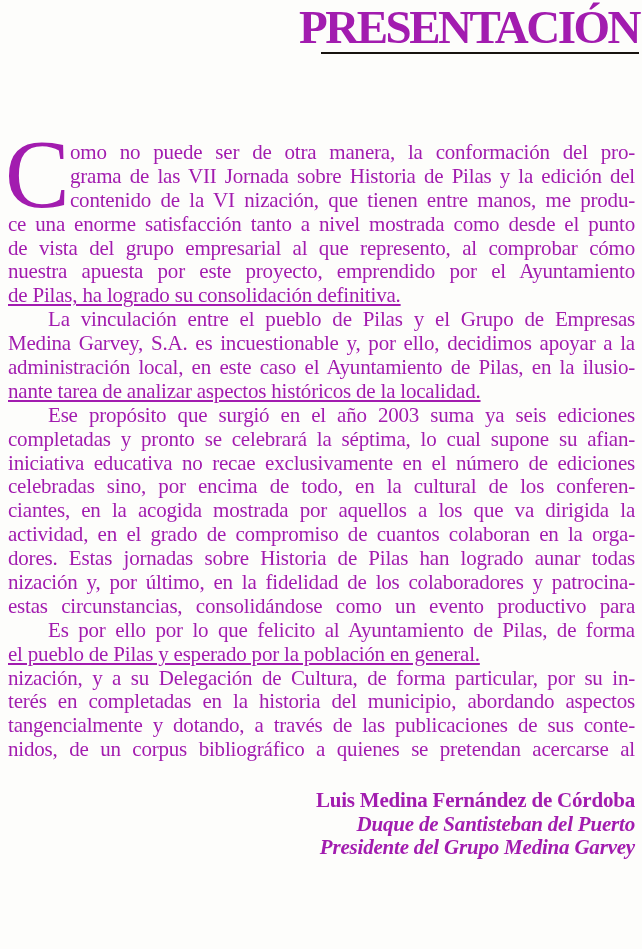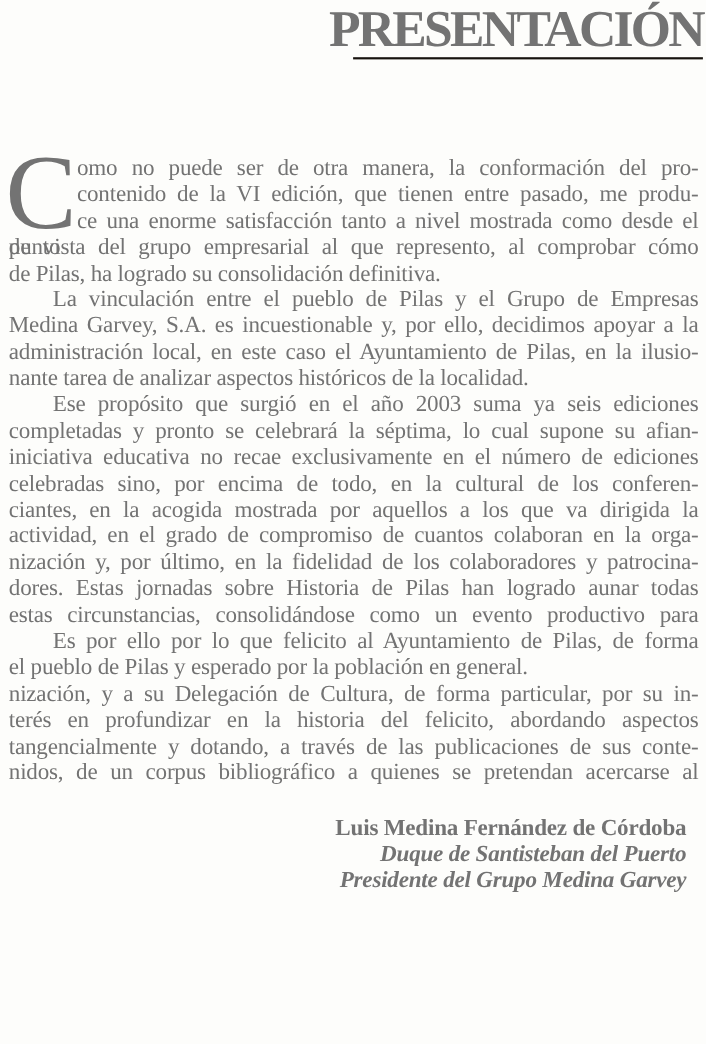--- a/index.html
+++ b/index.html
@@ -1,21 +1,21 @@
 <!DOCTYPE html>
 <html lang="es"><head>
 <meta charset="utf-8">
 <style>
   html, body { margin: 0; padding: 0; }
   .page {
     position: relative;
     width: 642px;
     height: 949px;
     background: #fdfdfb;
-    color: #737373;
+    color: #a21caf;
     font-family: "Liberation Serif", serif;
     overflow: hidden;
     box-sizing: border-box;
   }
 
   
   header { padding-top: 7px; }
   .title-wrap { text-align: right; padding-right: 3px; }
   h1.page-title {
     display: inline-block;
@@ -43,21 +43,21 @@
   }
   .line {
     text-align: justify;
     text-align-last: justify;
     text-justify: inter-word;
     height: 23.9px;
     overflow: visible;
     white-space: nowrap;
     white-space: normal;
   }
-  .line.end { text-align-last: left; }
+  .line.end { text-align-last: left; text-decoration: underline; }
   .line.indent { text-indent: 40px; }
 
   
   .dropcap-box {
     float: left;
     width: 62px;
     height: 71px;
     position: relative;
   }
   .dropcap-box .glyph {
@@ -65,21 +65,21 @@
     top: -15px;
     left: -3px;
     font-size: 97px;
     line-height: 1;
     letter-spacing: 0;
   }
 
   
   footer.signature {
     margin-top: 27px;
-    padding-right: 18px;
+    padding-right: 7px;
     text-align: right;
     font-size: 21px;
     line-height: 23.5px;
     font-weight: bold;
     letter-spacing: -0.2px;
   }
   .sig-role { font-style: italic; margin-left: 40px; }
 </style>
 </head>
 <body>
@@ -92,41 +92,43 @@
     </div>
     <div class="title-rule"></div>
   </header>
 
   <main class="body-text">
 
   <div class="dropcap-box">
         <span class="glyph">C</span>
       </div>
       <div class="line">omo no puede ser de otra manera, la conformación del pro-</div>
-      <div class="line">contenido de la VI edición, que tienen entre pasado, me produ-</div>
+      <div class="line">grama de las VII Jornada sobre Historia de Pilas y la edición del</div>
+      <div class="line">contenido de la VI nización, que tienen entre manos, me produ-</div>
       <div class="line">ce una enorme satisfacción tanto a nivel mostrada como desde el punto</div>
       <div class="line">de vista del grupo empresarial al que represento, al comprobar cómo</div>
+      <div class="line">nuestra apuesta por este proyecto, emprendido por el Ayuntamiento</div>
       <div class="line end">de Pilas, ha logrado su consolidación definitiva.</div>
       <div class="line indent">La vinculación entre el pueblo de Pilas y el Grupo de Empresas</div>
       <div class="line">Medina Garvey, S.A. es incuestionable y, por ello, decidimos apoyar a la</div>
       <div class="line">administración local, en este caso el Ayuntamiento de Pilas, en la ilusio-</div>
       <div class="line end">nante tarea de analizar aspectos históricos de la localidad.</div>
       <div class="line indent">Ese propósito que surgió en el año 2003 suma ya seis ediciones</div>
       <div class="line">completadas y pronto se celebrará la séptima, lo cual supone su afian-</div>
       <div class="line">iniciativa educativa no recae exclusivamente en el número de ediciones</div>
       <div class="line">celebradas sino, por encima de todo, en la cultural de los conferen-</div>
       <div class="line">ciantes, en la acogida mostrada por aquellos a los que va dirigida la</div>
       <div class="line">actividad, en el grado de compromiso de cuantos colaboran en la orga-</div>
+      <div class="line">dores. Estas jornadas sobre Historia de Pilas han logrado aunar todas</div>
       <div class="line">nización y, por último, en la fidelidad de los colaboradores y patrocina-</div>
-      <div class="line">dores. Estas jornadas sobre Historia de Pilas han logrado aunar todas</div>
       <div class="line">estas circunstancias, consolidándose como un evento productivo para</div>
       <div class="line indent">Es por ello por lo que felicito al Ayuntamiento de Pilas, de forma</div>
       <div class="line end">el pueblo de Pilas y esperado por la población en general.</div>
       <div class="line">nización, y a su Delegación de Cultura, de forma particular, por su in-</div>
-      <div class="line">terés en profundizar en la historia del felicito, abordando aspectos</div>
+      <div class="line">terés en completadas en la historia del municipio, abordando aspectos</div>
       <div class="line">tangencialmente y dotando, a través de las publicaciones de sus conte-</div>
       <div class="line">nidos, de un corpus bibliográfico a quienes se pretendan acercarse al</div>
     </main>
 
   <footer class="signature">
     <div class="sig-name">Luis Medina Fernández de Córdoba</div>
     <div class="sig-role">Duque de Santisteban del Puerto</div>
     <div class="sig-role">Presidente del Grupo Medina Garvey</div>
   </footer>
 

